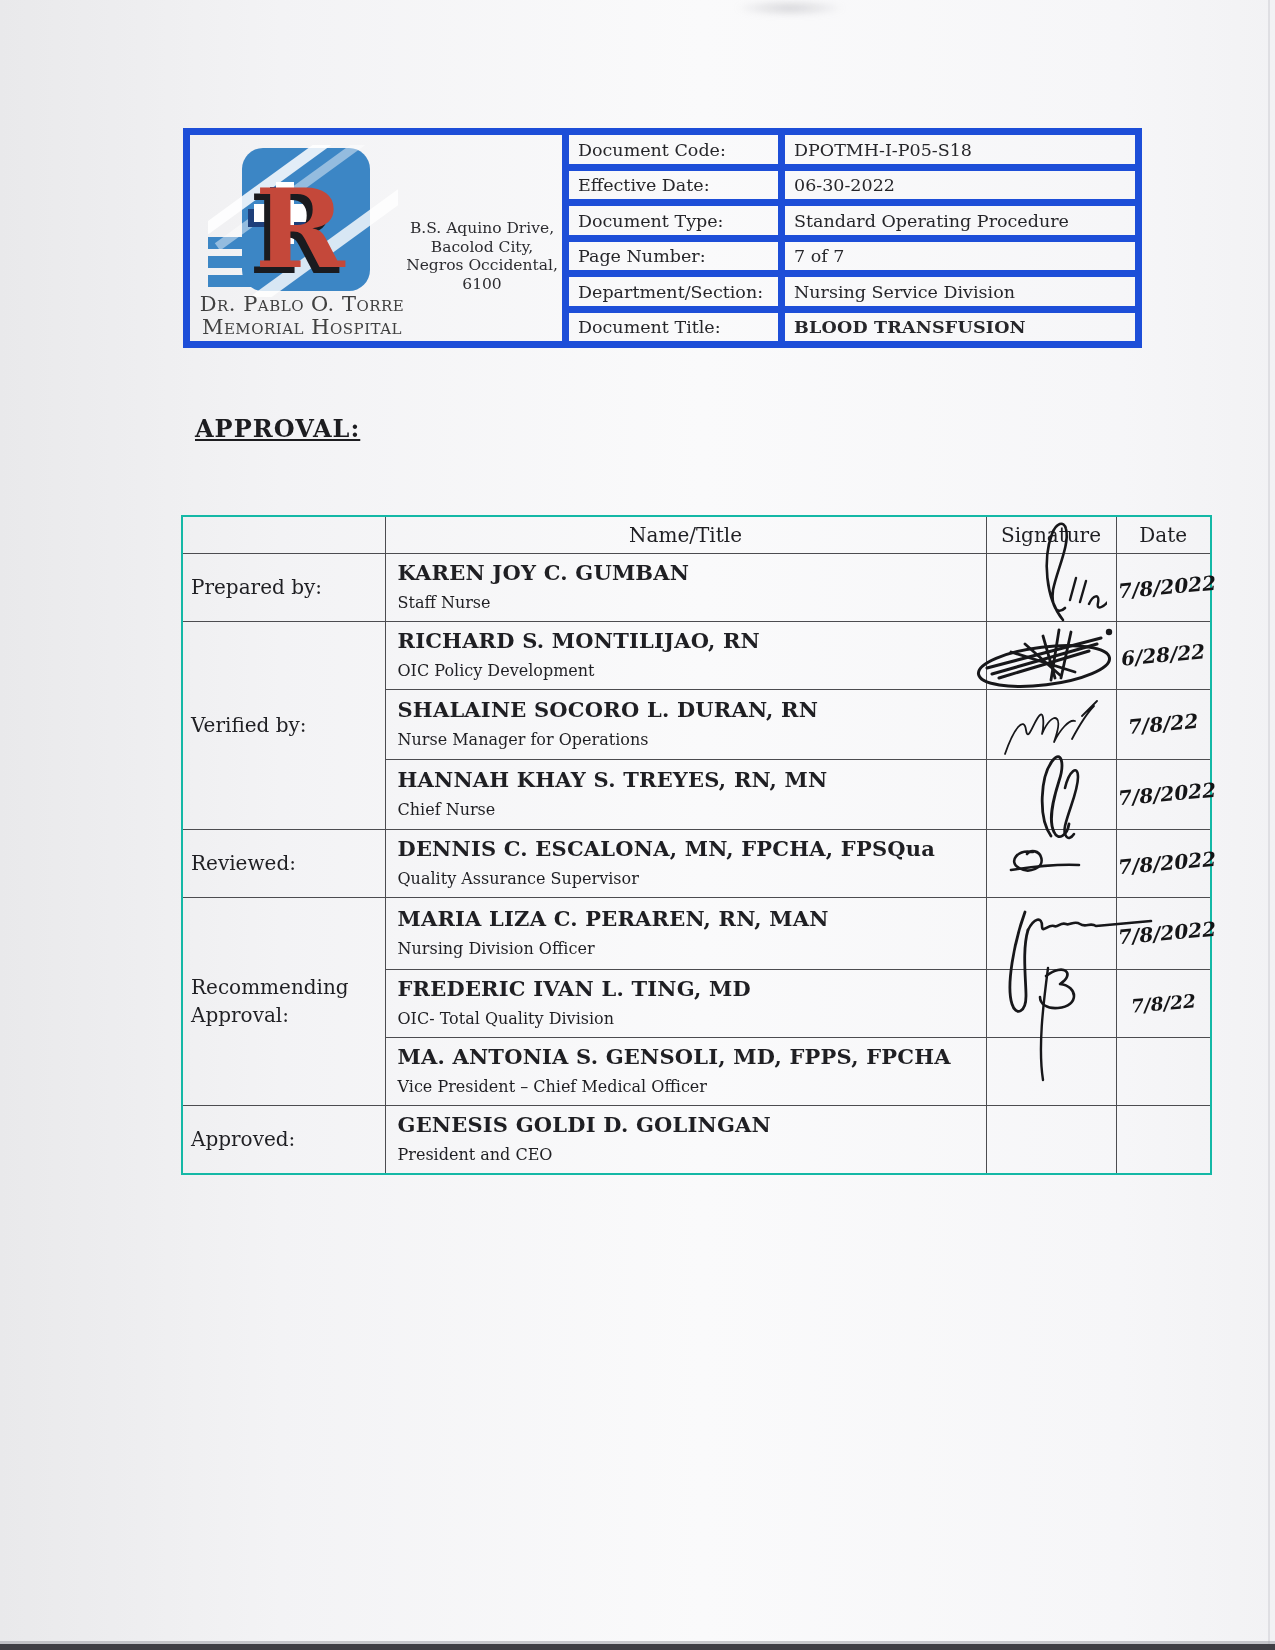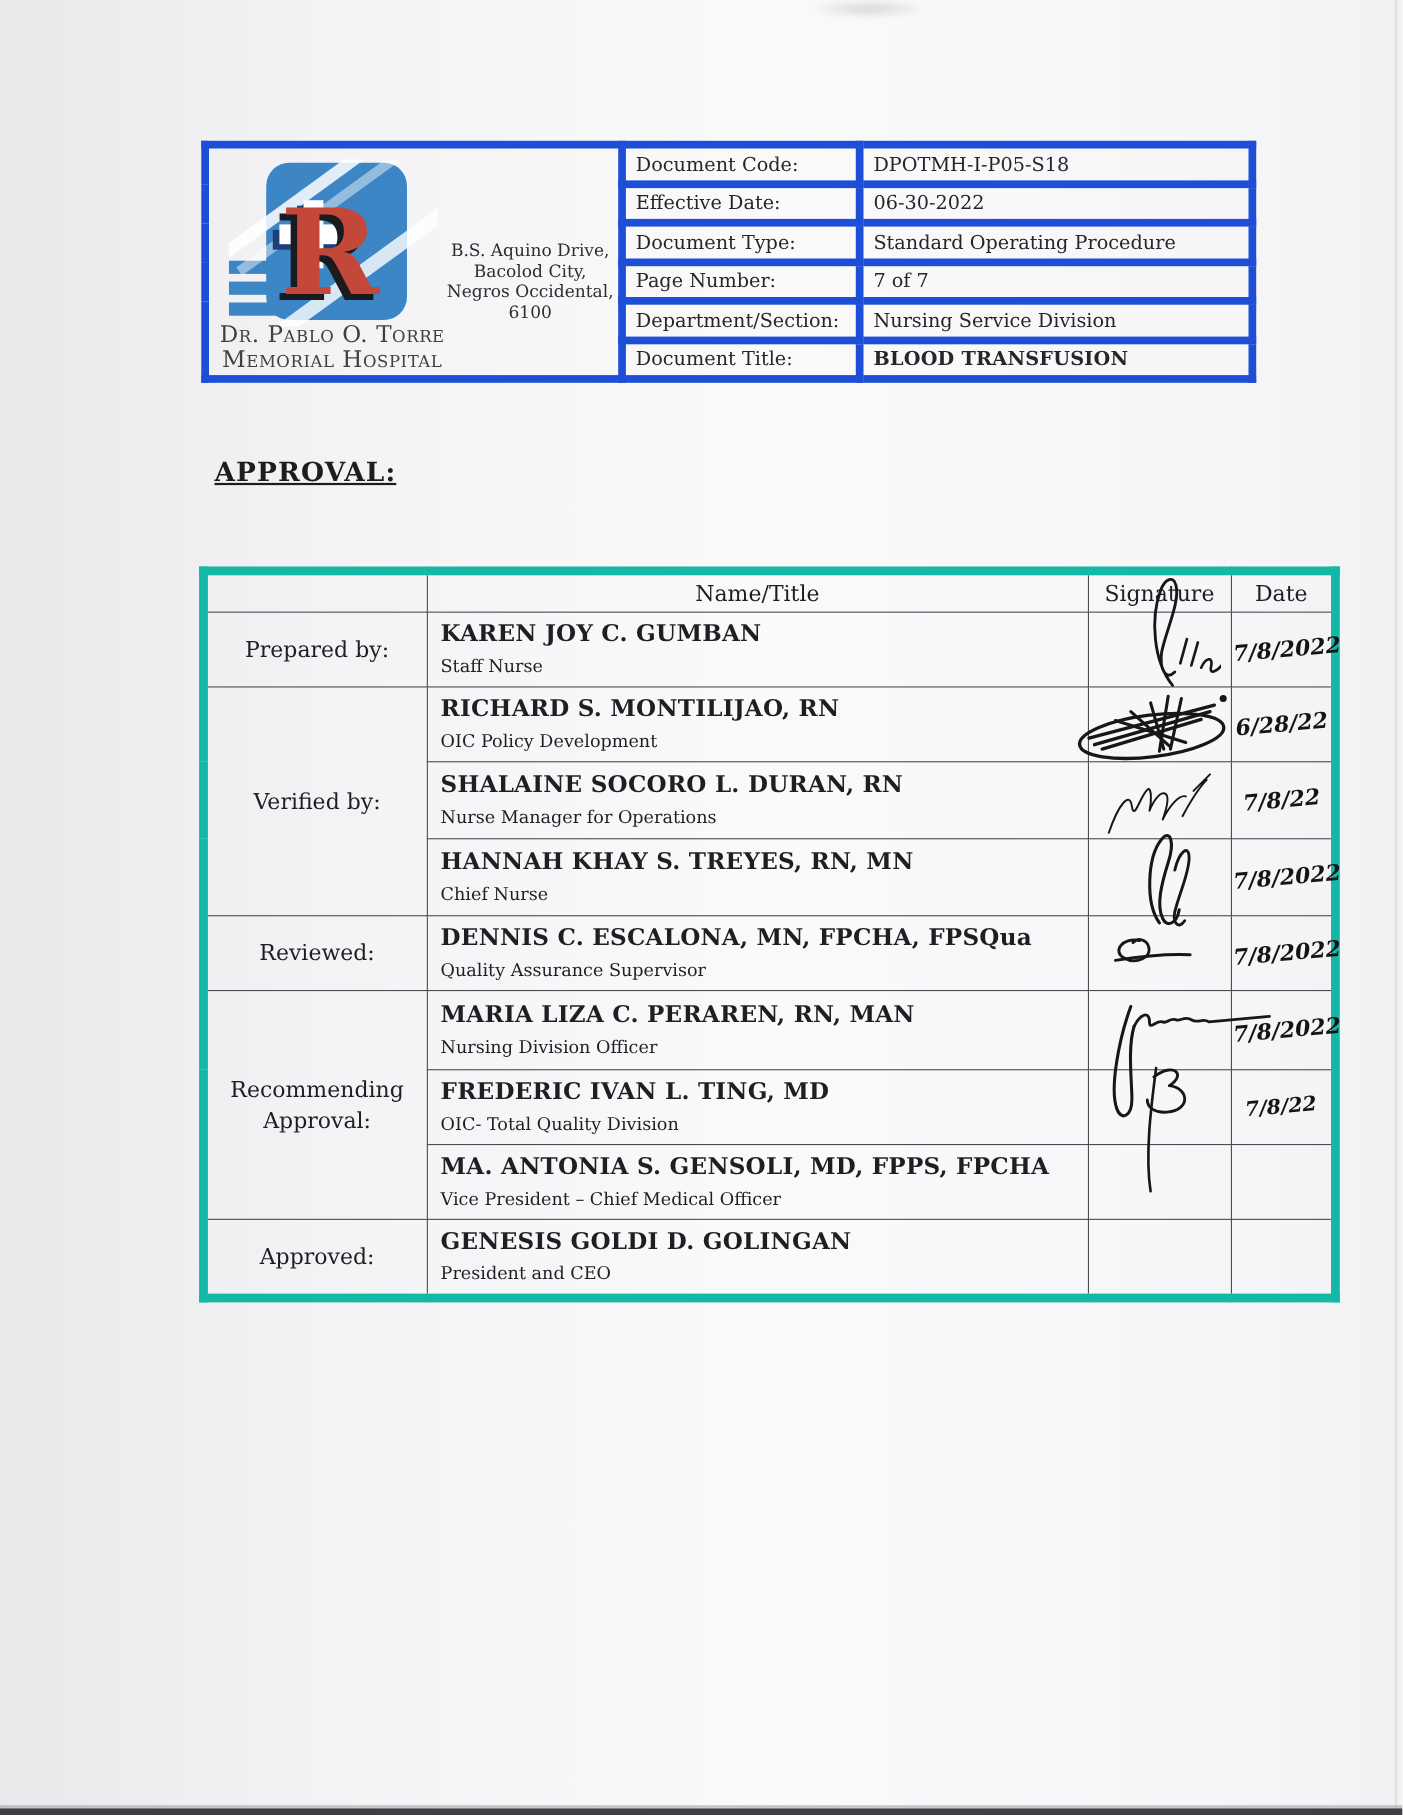--- a/index.html
+++ b/index.html
@@ -31,33 +31,33 @@
   .hosp-addr{position:absolute;left:216px;top:84px;width:152px;text-align:center;
     font-size:15.5px;line-height:18.5px;color:#2c2c30;}
 
   
   .approval-heading{position:absolute;left:195px;top:414px;font-size:24px;font-weight:bold;
     letter-spacing:1px;color:#1d1d20;text-decoration:underline;}
 
   
   table.approval{position:absolute;left:181px;top:515px;border-collapse:collapse;table-layout:fixed;width:1029px;}
   table.approval th,table.approval td{border:1.6px solid #4c4c50;color:#1f1f23;vertical-align:middle;}
-  table.approval{border:8px solid #14b8a6;}
+  table.approval{border:2px solid #14b8a6;}
   table.approval thead tr{height:37px;}
   table.approval th{font-weight:normal;font-size:20px;text-align:center;padding:0;}
   table.approval tbody tr:nth-child(1){height:65px;}
   table.approval tbody tr:nth-child(2){height:66px;}
   table.approval tbody tr:nth-child(3){height:70px;margin-left:19px;}
   table.approval tbody tr:nth-child(4){height:70px;margin-top:32px;}
   table.approval tbody tr:nth-child(5){height:67px;}
   table.approval tbody tr:nth-child(6){height:72px;}
   table.approval tbody tr:nth-child(7){height:66px;}
   table.approval tbody tr:nth-child(8){height:67px;}
   table.approval tbody tr:nth-child(9){height:67px;}
-  td.role{font-size:20px;text-align:center;padding:0 8px;line-height:28px;}
+  td.role{font-size:20px;padding:0 8px;line-height:28px;}
   td.person{padding:3px 6px 3px 12px;}
   .pname{font-weight:bold;font-size:21px;line-height:31px;letter-spacing:.2px;}
   .ptitle{font-size:16px;line-height:30px;}
   td.sig{position:relative;overflow:visible;}
   td.sig svg{position:absolute;pointer-events:none;}
   td.date-cell{position:relative;text-align:center;overflow:visible;}
   .hand{font-family:"DejaVu Serif",serif;font-style:italic;font-weight:600;font-size:20px;
     color:#141416;transform:rotate(-5deg);white-space:nowrap;display:inline-block;}
   .hand.small{font-size:18.5px;}
   .ink{stroke:#17171a;fill:none;stroke-linecap:round;stroke-linejoin:round;}

